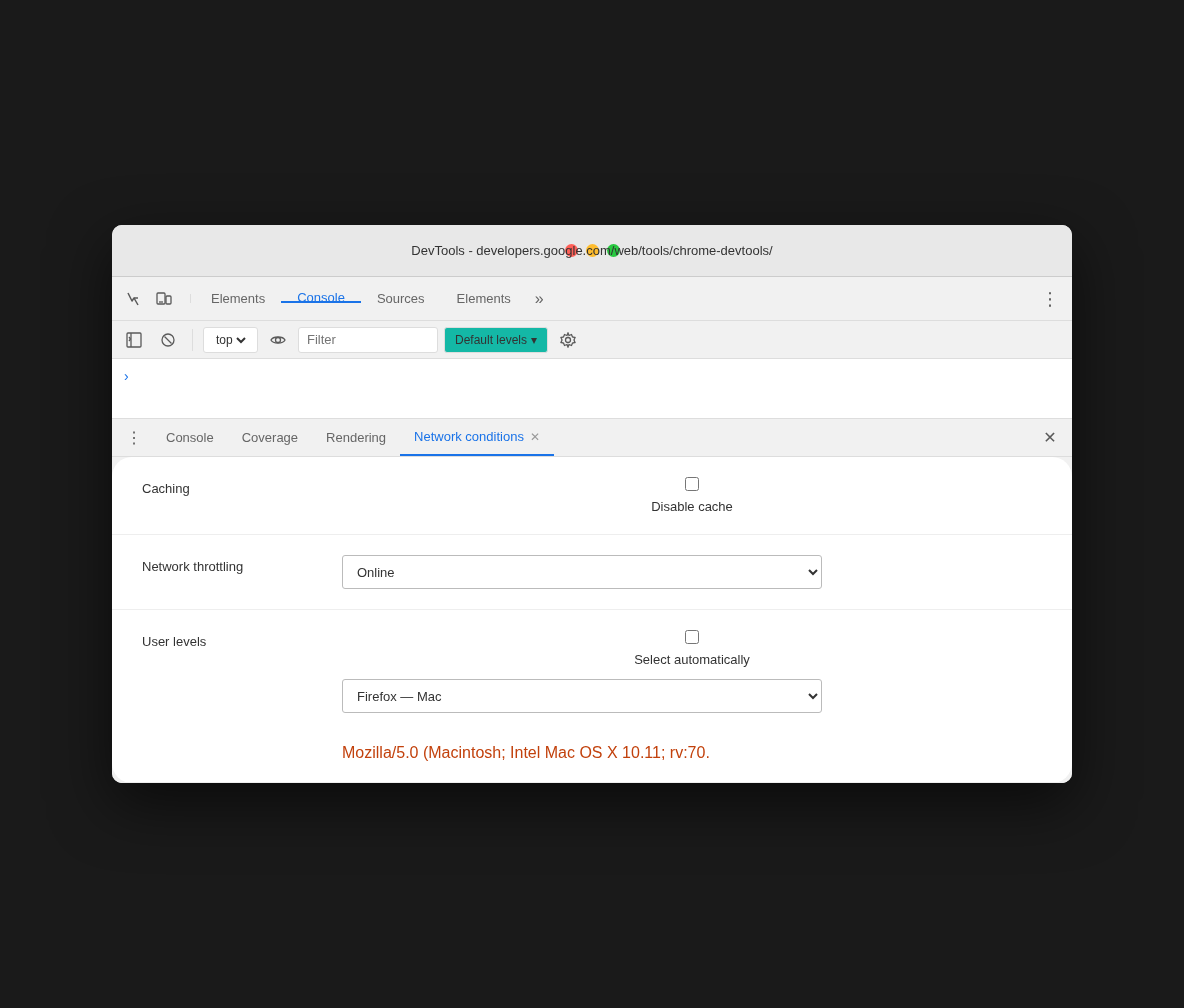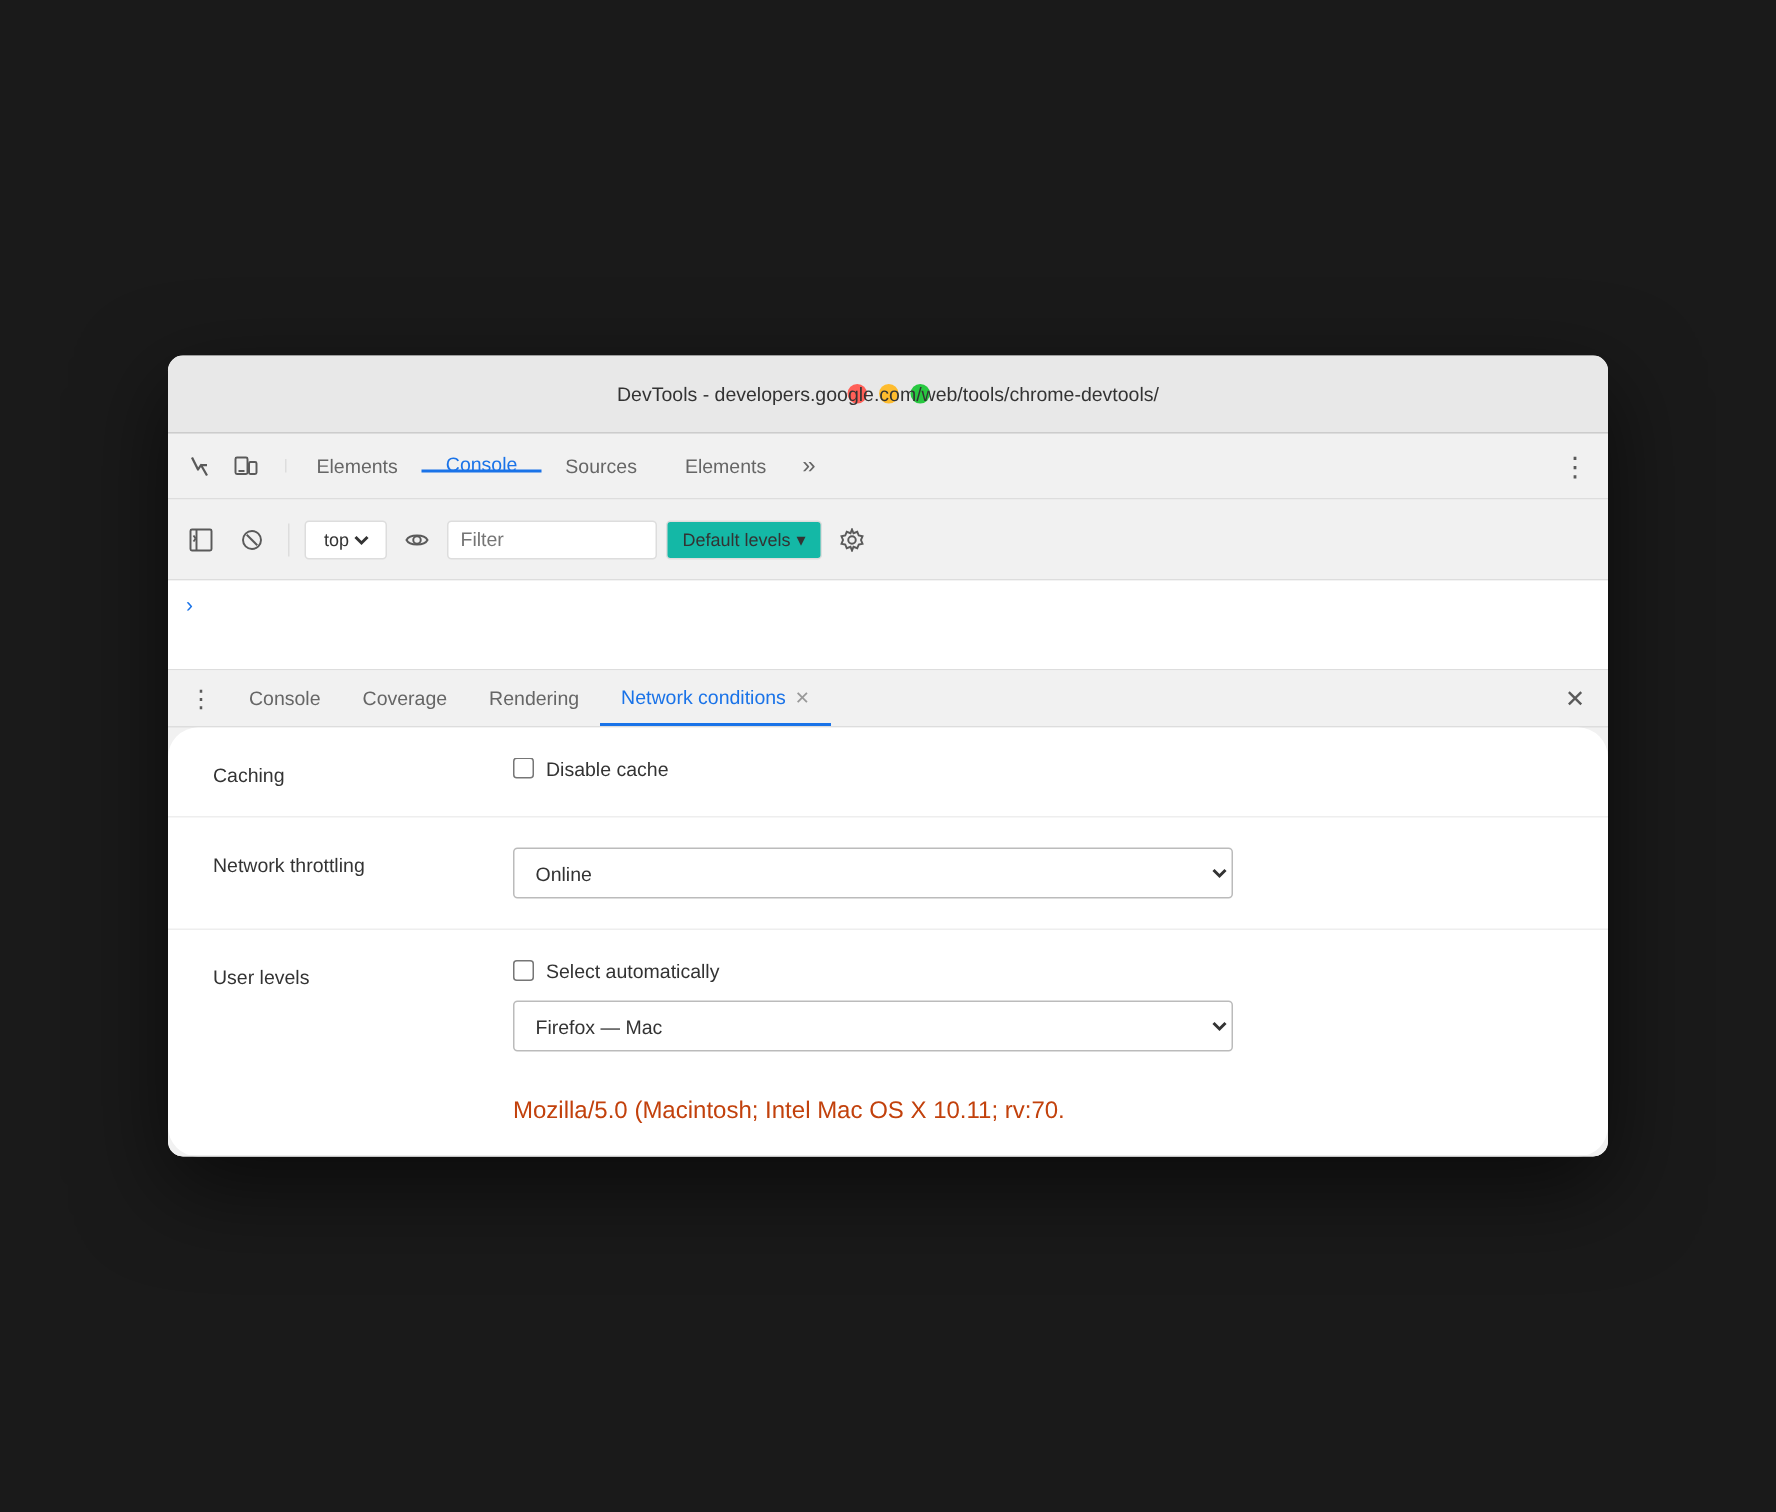--- a/index.html
+++ b/index.html
@@ -119,21 +119,21 @@
       color: #5a5a5a;
       font-size: 18px;
       cursor: pointer;
     }
     
     .console-toolbar {
       background: #f1f1f1;
       border-bottom: 1px solid #ddd;
       display: flex;
       align-items: center;
-      height: 54px;
+      height: 38px;
       padding: 0 8px;
       gap: 6px;
     }
     .console-icon-btn {
       width: 28px;
       height: 28px;
       display: flex;
       align-items: center;
       justify-content: center;
       color: #5a5a5a;
@@ -290,22 +290,23 @@
       padding-top: 4px;
     }
     .nc-control {
       display: flex;
       flex-direction: column;
       gap: 12px;
       flex: 1;
     }
     .checkbox-row {
       display: flex;
-      align-items: flex-start;
+      align-items: center;
       gap: 8px;
+      flex-direction: column;
     }
     .checkbox-row input[type="checkbox"] {
       width: 14px;
       height: 14px;
       cursor: pointer;
     }
     .checkbox-label {
       font-size: 13px;
       color: #333;
     }

